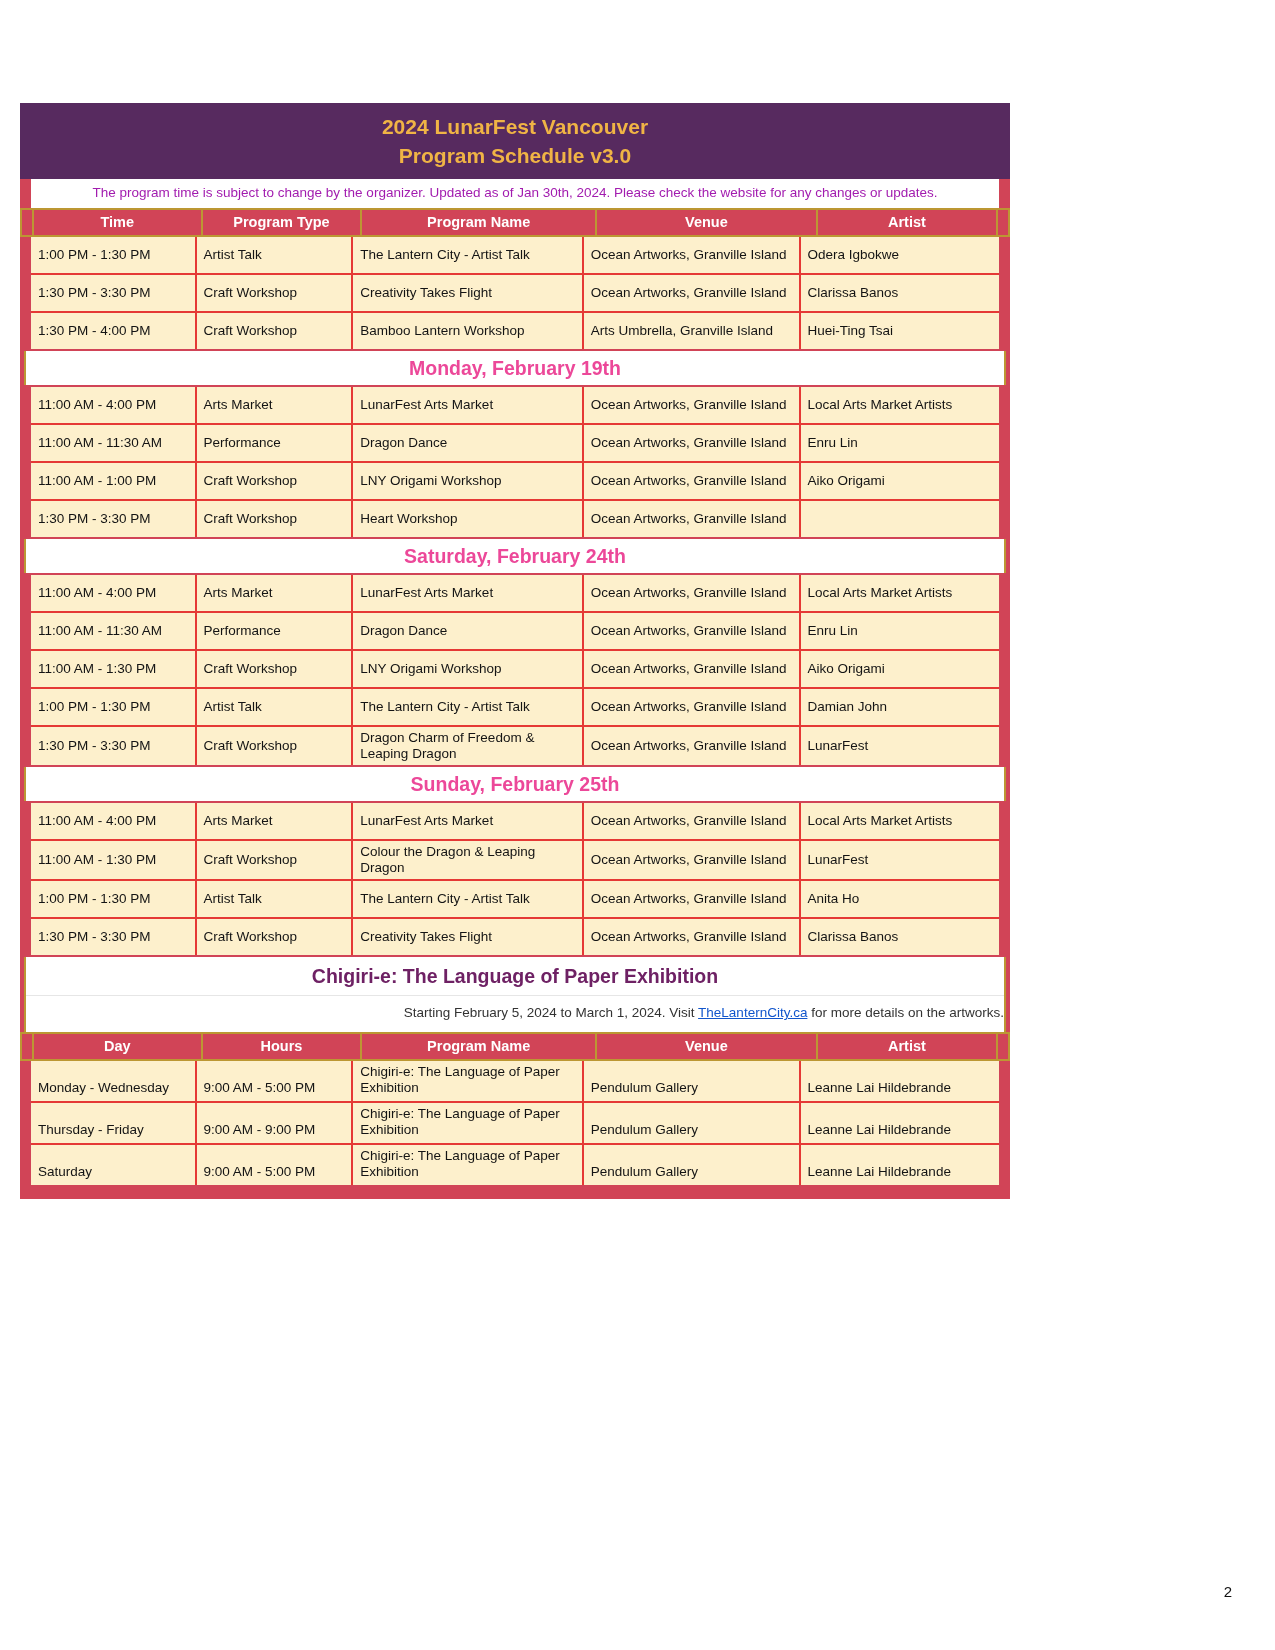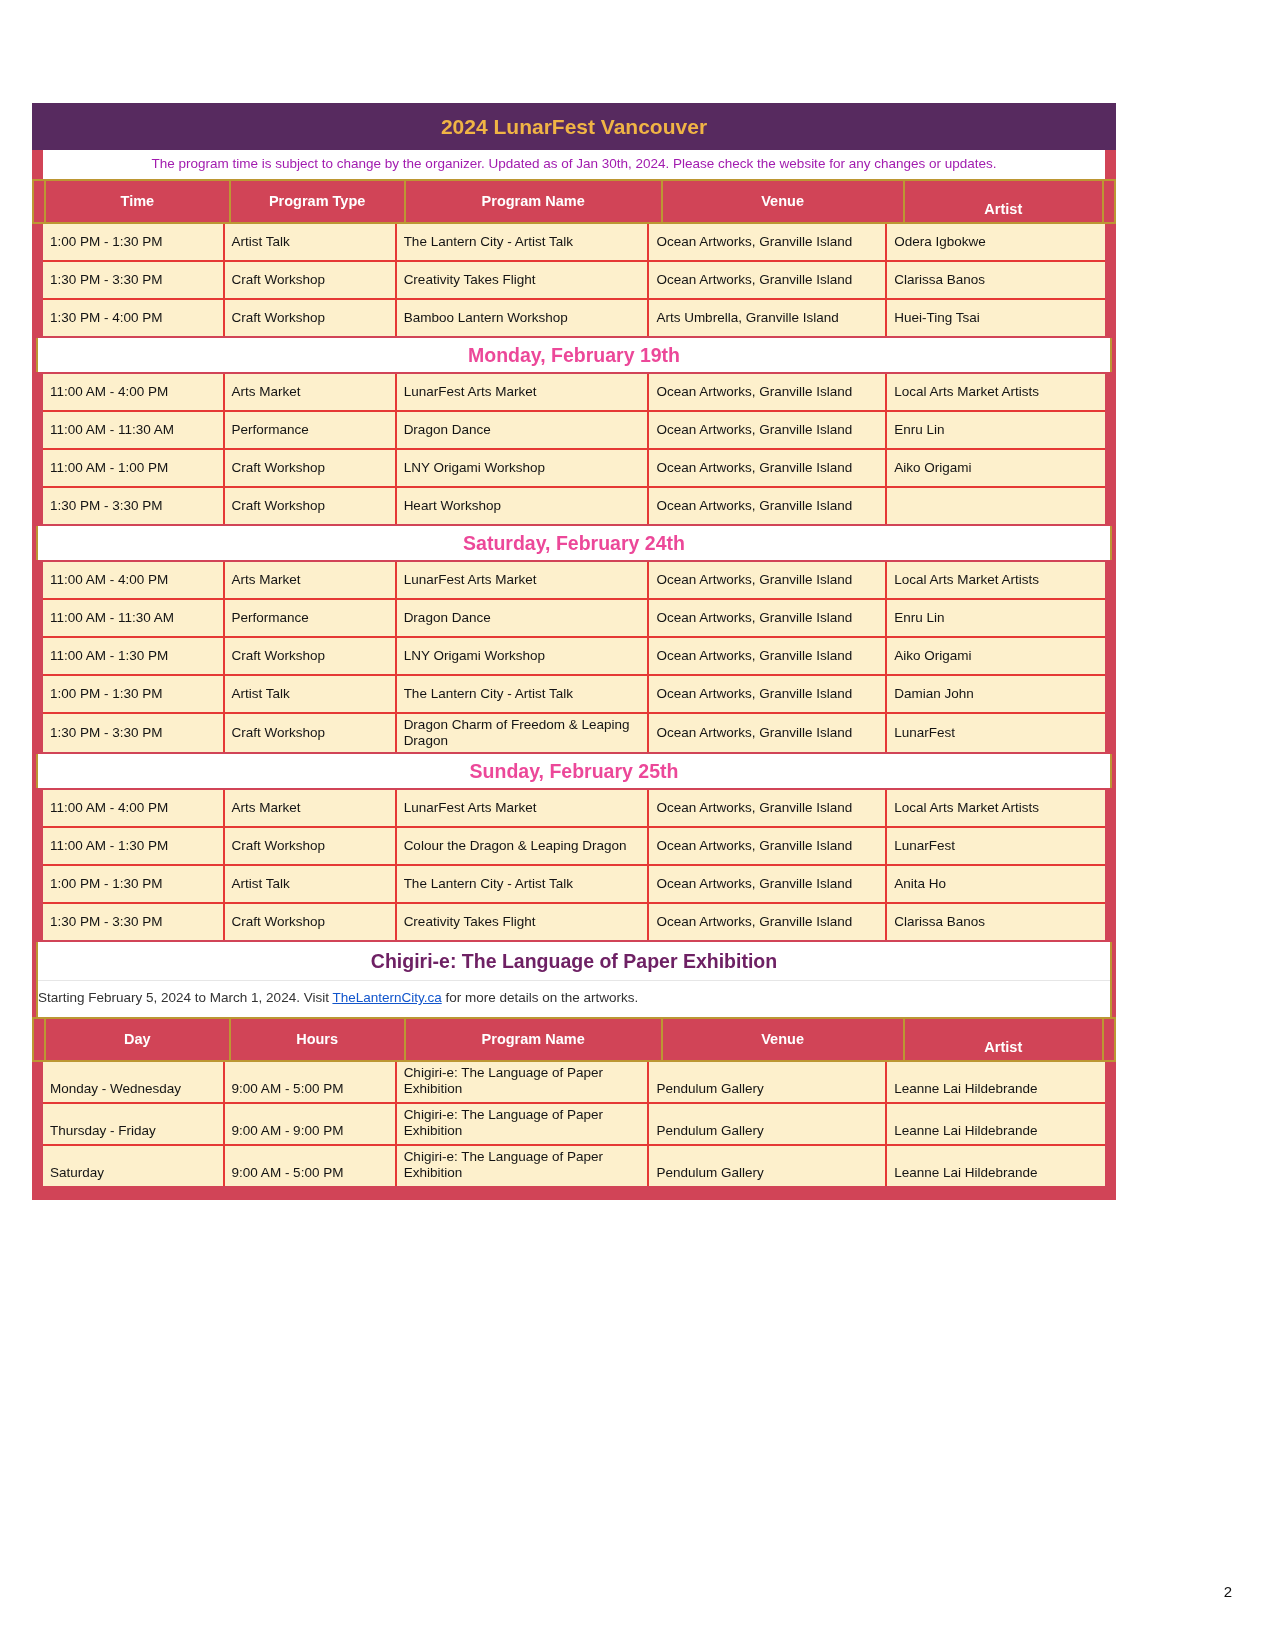--- a/index.html
+++ b/index.html
@@ -1,20 +1,20 @@
 <!DOCTYPE html>
 <html><head>
 <meta charset="utf-8">
 <style>
   html,body { margin:0; padding:0; background:#ffffff; }
   .page {
     position:relative; width:1275px; height:1650px; background:#ffffff;
     font-family:"Liberation Sans", sans-serif; margin:0 auto; overflow:hidden;
   }
-  .doc { position:absolute; left:32px; top:103px; width:1084px; }
+  .doc { position:absolute; left:20px; top:103px; width:990px; }
 
   
   .title-band {
     background:#572A5F; color:#F0B445; text-align:center;
     font-weight:bold; font-size:21px; line-height:29px; padding:9px 0;
   }
 
   
   .shell { background:#D14457; padding-bottom:14px; }
 
@@ -30,21 +30,21 @@
     border-top:2px solid #BC9733; border-bottom:2px solid #BC9733;
     border-left:2px solid #BC9733; border-right:2px solid #BC9733;
   }
   .thead .sp { width:10px; flex:0 0 10px; border-right:2px solid #BC9733; }
   .thead .sp.last { border-right:none; border-left:2px solid #BC9733; }
   .th {
     color:#ffffff; font-weight:bold; font-size:14.5px; text-align:center;
     padding:4px 2px 5px 2px; border-right:2px solid #BC9733; box-sizing:border-box;
     display:flex; align-items:center; justify-content:center;
   }
-  .th.c4 { border-right:none;margin-top:16px; }
+  .th.c4 { border-right:none; }
 
   
   .row { display:flex; background:#FDF0CC; margin:0 11px; min-height:36px; }
   .row.sep { border-top:2px solid #E53935; }
   .cell {
     box-sizing:border-box; padding:3px 7px; font-size:13.5px; color:#141414;
     border-right:2px solid #E53935; display:flex; align-items:center;
     line-height:16px; word-wrap:break-word;
   }
   .cell.c4 { border-right:none; }
@@ -66,33 +66,34 @@
 
   
   .white-block {
     background:#ffffff; margin:2px 4px 0 4px;
     border-left:2px solid #BC9733; border-right:2px solid #BC9733;
   }
   .exh-heading {
     text-align:center; color:#6E2164; font-weight:bold; font-size:19.5px;
     padding:8px 0 7px 0; border-bottom:1px solid #e6e6e6;
   }
-  .exh-note { text-align:left; font-size:13.5px; color:#333333; padding:9px 0 12px 0; }
+  .exh-note { text-align:right; font-size:13.5px; color:#333333; padding:9px 0 12px 0; }
   .link { color:#1155CC; text-decoration:underline; cursor:pointer; }
 
   .page-number { position:absolute; right:43px; top:1583px; font-size:15px; color:#111111; }
 </style>
 </head>
 <body>
 
 <div class="page">
   <div class="doc">
 
     <div class="title-band">
       <div>2024 LunarFest Vancouver</div>
+      <div>Program Schedule v3.0</div>
     </div>
 
     <div class="shell">
       <div class="note-band">The program time is subject to change by the organizer. Updated as of Jan 30th, 2024. Please check the website for any changes or updates.</div>
 
       <div class="thead" id="thead1">
           <div class="sp"></div>
           <div class="th c0">Time</div>
           <div class="th c1">Program Type</div>
           <div class="th c2">Program Name</div>

